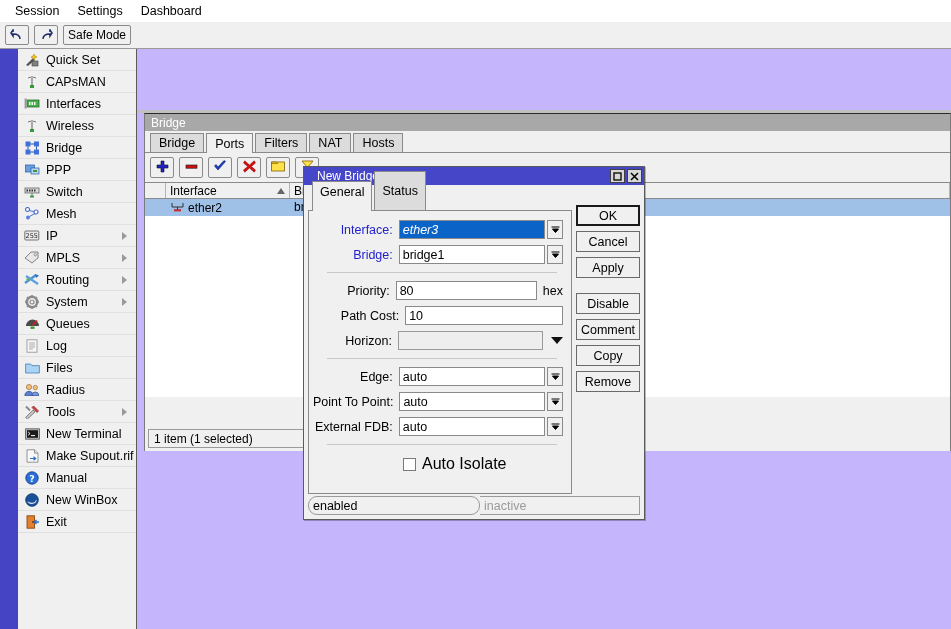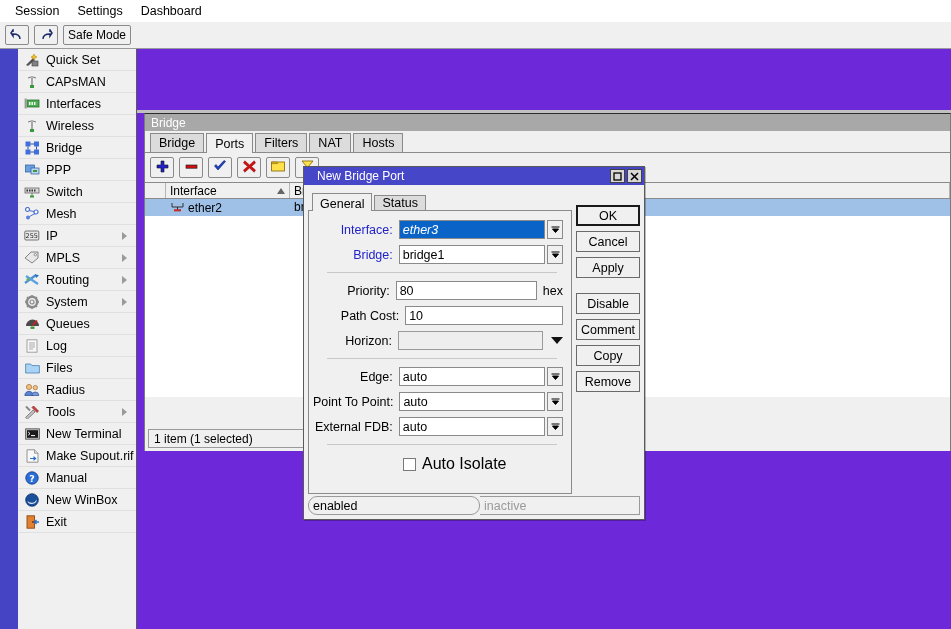--- a/index.html
+++ b/index.html
@@ -4,21 +4,21 @@
 <style>
   * { box-sizing: border-box; }
   html, body {
     margin: 0; padding: 0;
     width: 951px; height: 629px;
     overflow: hidden;
     font-family: "Liberation Sans", sans-serif;
     font-size: 12px;
     background: #ffffff;
   }
-  #app { position: relative; width: 951px; height: 629px; background: #6d28d9; }
+  #app { position: relative; width: 951px; height: 629px; background: #c4b5fd; }
 
   
   .menubar {
     position: absolute; left: 0; top: 0; width: 951px; height: 22px;
     background: #ffffff; display: flex; align-items: center;
     padding-left: 6px; gap: 0px;
   }
   .menubar .mi {
     padding: 2px 9px; font-size: 12.5px; color: #000; cursor: default;
     white-space: nowrap;
@@ -151,21 +151,21 @@
     justify-content: center; cursor: pointer;
   }
   .winbtn svg { display: block; }
 
   .dlg-main { display: flex; padding: 5px 4px 0 4px; }
   .dlg-left { width: 264px; }
   .dlg-right { width: 68px; padding-top: 15px; padding-left: 4px; }
 
   .dtabs { display: flex; align-items: flex-end; height: 20px; padding-left: 4px; }
   .dtab {
-    font-size: 12.5px; padding: 0 7px; margin-right: 2px; line-height: 14px;
+    font-size: 12.5px; padding: 12px 7px; margin-right: 2px; line-height: 14px;
     background: #dcdcdc; border: 1px solid #8a8a8a; border-bottom: none; cursor: pointer; margin-top: 16px;
   }
   .dtab.active { background: #f0f0f0; padding-top: 3px; margin-bottom: -1px; position: relative; z-index: 2; }
 
   .dpanel {
     border: 1px solid #8a8a8a; background: #f0f0f0;
     padding: 9px 8px 8px 4px; height: 284px; position: relative;
   }
   .frow { display: flex; align-items: center; margin-bottom: 6px; }
   .frow .flbl {

